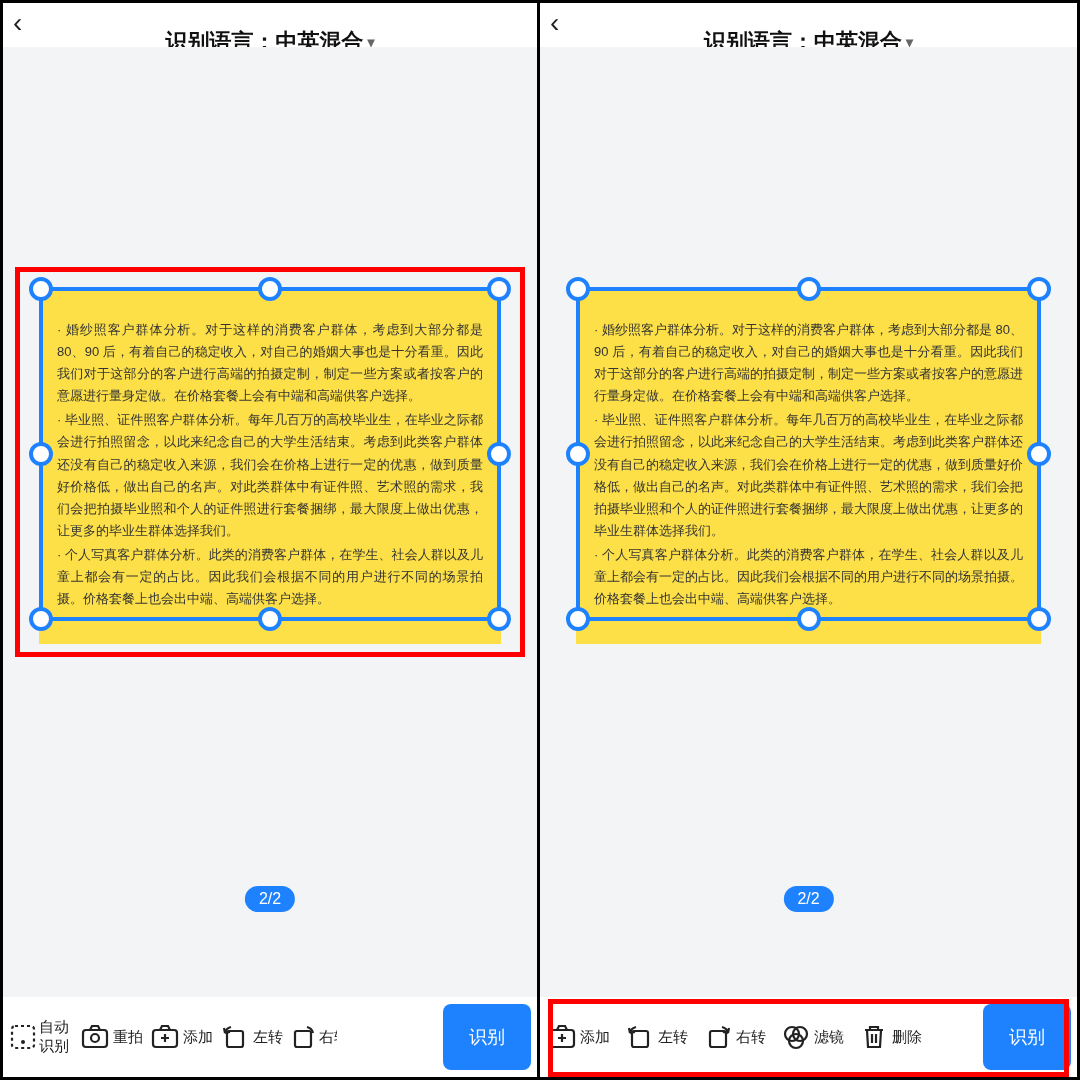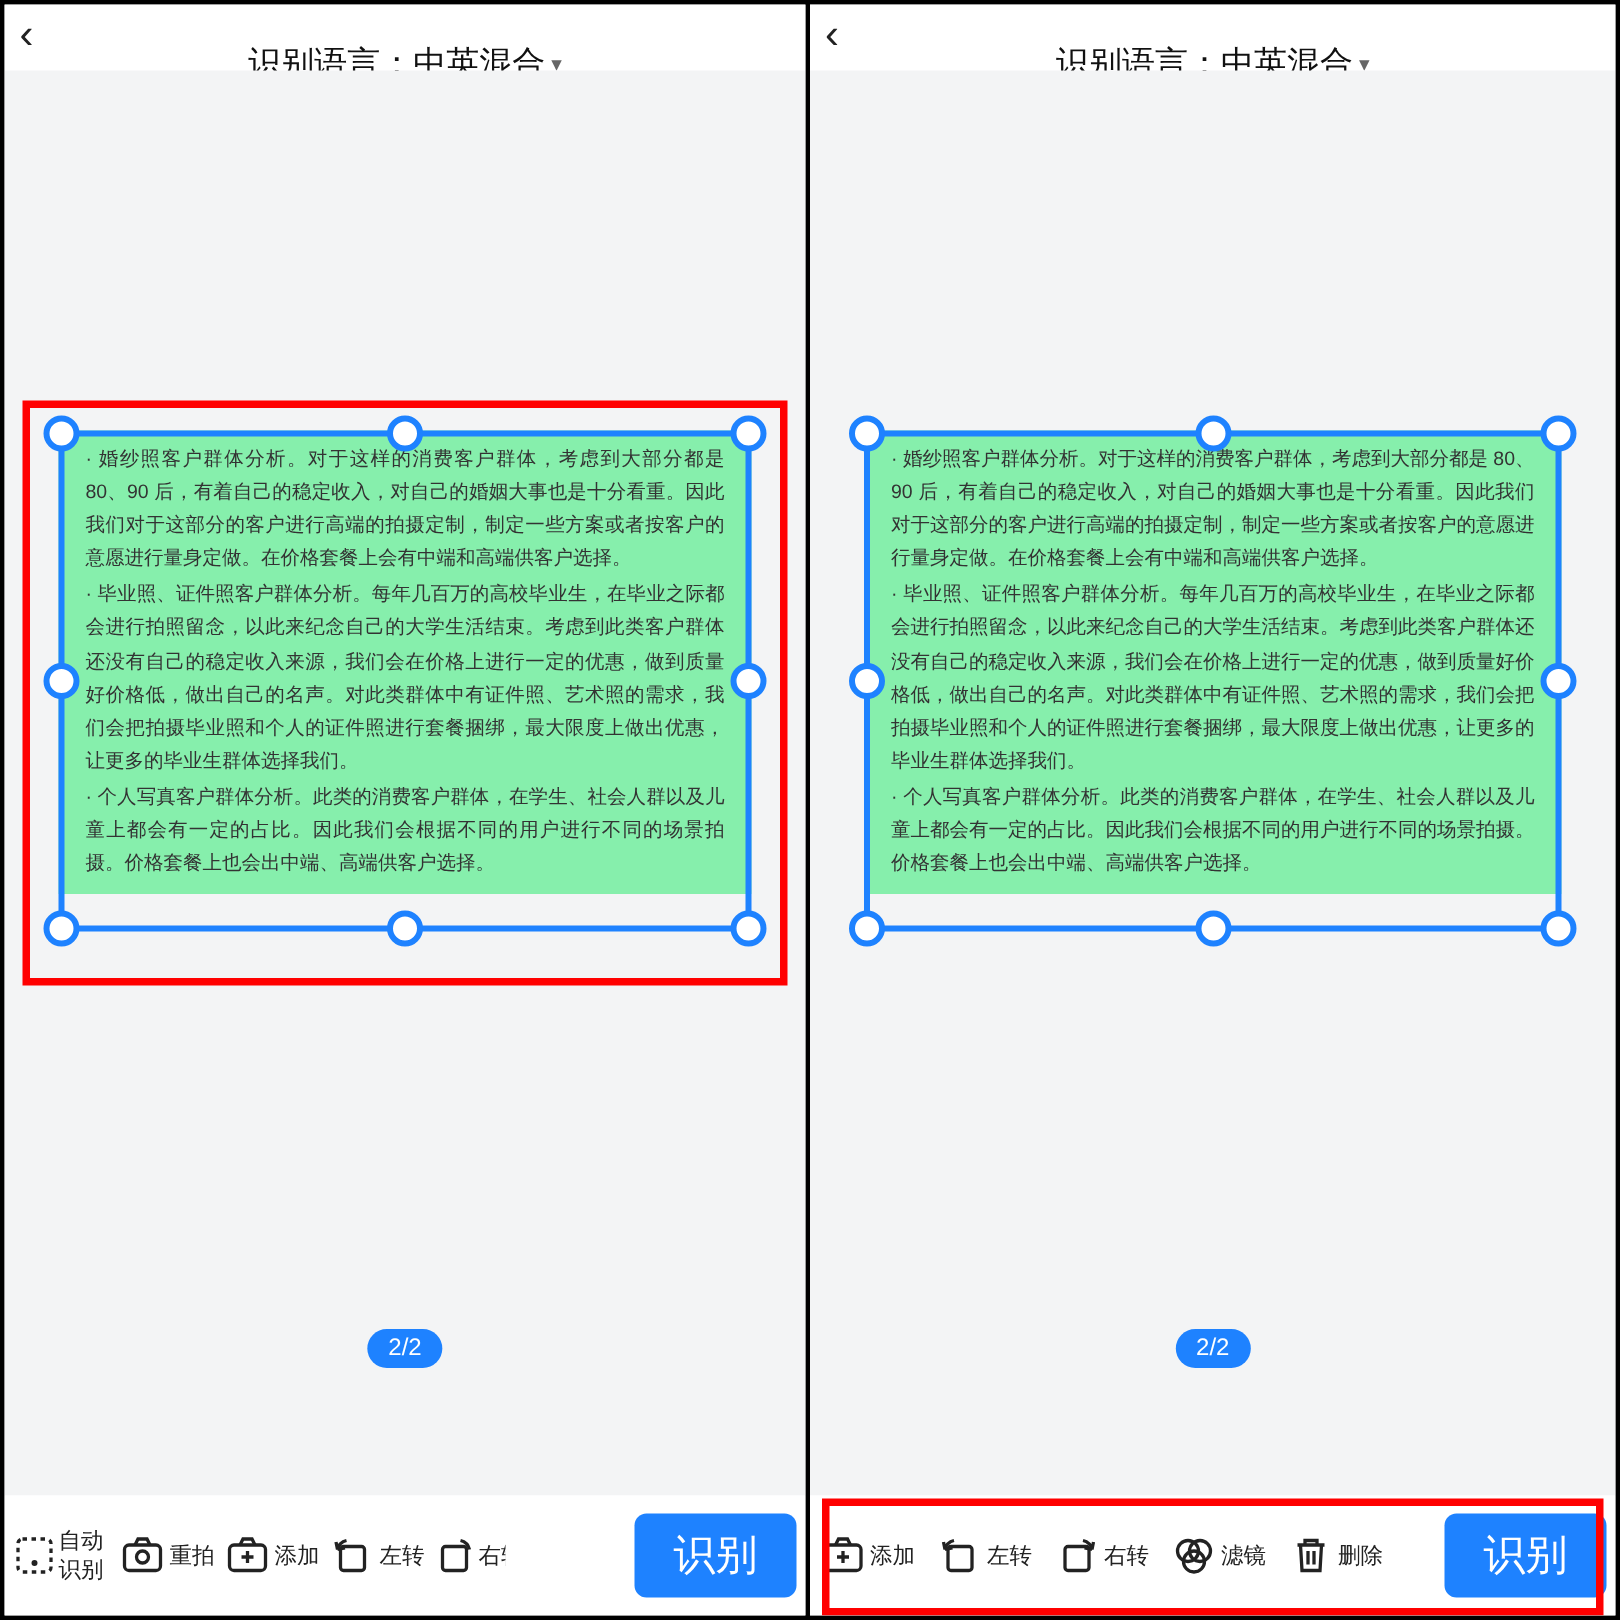--- a/index.html
+++ b/index.html
@@ -2,43 +2,43 @@
 <html><head>
 <meta charset="utf-8">
 <style>
   * { box-sizing: border-box; margin: 0; padding: 0; }
   html, body { width: 1080px; height: 1080px; background: #000; font-family: "PingFang SC","Microsoft YaHei",sans-serif; }
   .wrap { display: flex; width: 1080px; height: 1080px; }
   .pane { width: 540px; height: 1080px; background: #fff; border: 3px solid #000; position: relative; overflow: hidden; }
   .pane + .pane { border-left: none; }
   .topbar { height: 44px; display: flex; align-items: center; justify-content: center; position: relative; background:#fff;}
   .back { position: absolute; left: 10px; top: 4px; font-size: 28px; color: #222; }
-  .title { font-size: 22px; font-weight: 400; color: #111; margin-top: 34px; }
+  .title { font-size: 22px; font-weight: 700; color: #111; margin-top: 34px; }
   .title .val { color: #111; }
   .chev { display:inline-block; margin-left:4px; font-size:14px; color:#666; transform: translateY(-2px); }
   .stage { position:absolute; left:0; right:0; top:44px; bottom:80px; background:#f3f4f5; }
-  .doc { position:absolute; left:36px; right:36px; top:240px; background:#86efac; padding:8px 18px; }
+  .doc { position:absolute; left:36px; right:36px; top:240px; background:#fde047; padding:32px 18px; }
   .doc p { font-size:13px; color:#333; line-height:1.7; margin-bottom:2px; text-align:justify; }
   .crop { position:absolute; border:4px solid #1e82ff; }
   .crop.left { left:36px; right:36px; top:240px; height:334px; }
   .crop.right { left:36px; right:36px; top:240px; height:334px; }
   .handle { position:absolute; width:24px; height:24px; background:#fff; border:4px solid #1e82ff; border-radius:50%; }
   .h-tl{top:-14px;left:-14px;} .h-tc{top:-14px;left:50%;margin-left:-12px;} .h-tr{top:-14px;right:-14px;}
   .h-ml{top:50%;left:-14px;margin-top:-12px;} .h-mr{top:50%;right:-14px;margin-top:-12px;}
   .h-bl{bottom:-14px;left:-14px;} .h-bc{bottom:-14px;left:50%;margin-left:-12px;} .h-br{bottom:-14px;right:-14px;}
   .redbox { position:absolute; border:5px solid #f00; pointer-events:none; }
   .red-left { left:12px; right:12px; top:220px; height:390px; }
   .red-right { left:8px; right:8px; bottom:0; height:78px; }
   .pagebadge { position:absolute; left:50%; transform:translateX(-50%); bottom:85px; background:#1e82ff; color:#fff; font-size:16px; padding:4px 14px; border-radius:14px; }
   .toolbar { position:absolute; left:0; right:0; bottom:0; height:80px; background:#fff; display:flex; align-items:center; padding:0 6px; }
   .tool { flex:0 0 auto; width:70px; display:flex; flex-direction:row; align-items:center; gap:2px; color:#222; }
   .tool.small { width:78px; }
   .tool .ico { width:32px; height:32px; display:flex; align-items:center; justify-content:center; }
   .tool .lbl { font-size:15px; }
-  .primary { margin-left:auto; background:#1e82ff; color:#fff; height:56px; padding:0 26px; border-radius:8px; display:flex; align-items:center; font-size:28px; font-weight:500; }
+  .primary { margin-left:auto; background:#1e82ff; color:#fff; height:66px; padding:0 26px; border-radius:8px; display:flex; align-items:center; font-size:18px; font-weight:500; }
   svg { stroke:#222; stroke-width:2.2; fill:none; }
   .dashed rect{stroke-dasharray:3 3;}
 </style>
 </head>
 <body>
 
 <div class="wrap">
 
   <div class="pane">
     <div class="topbar">

